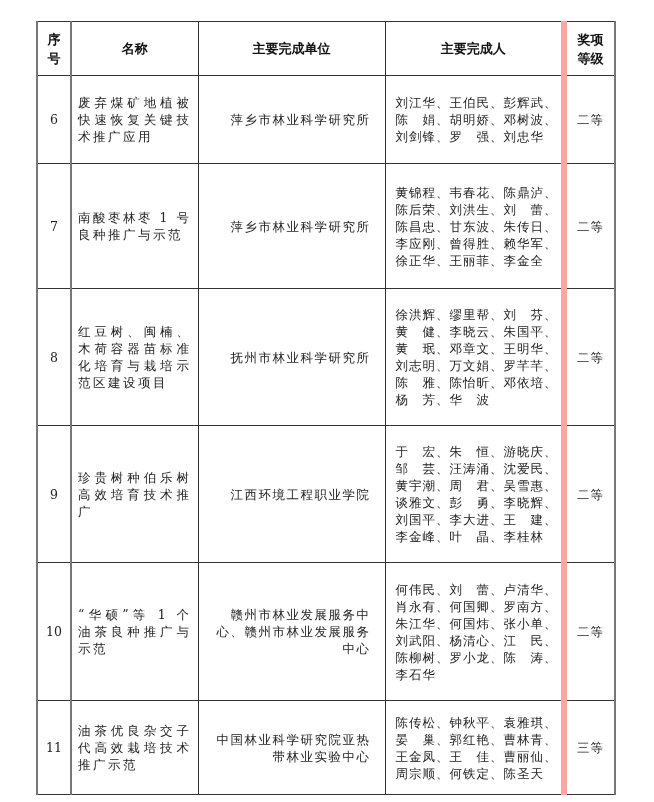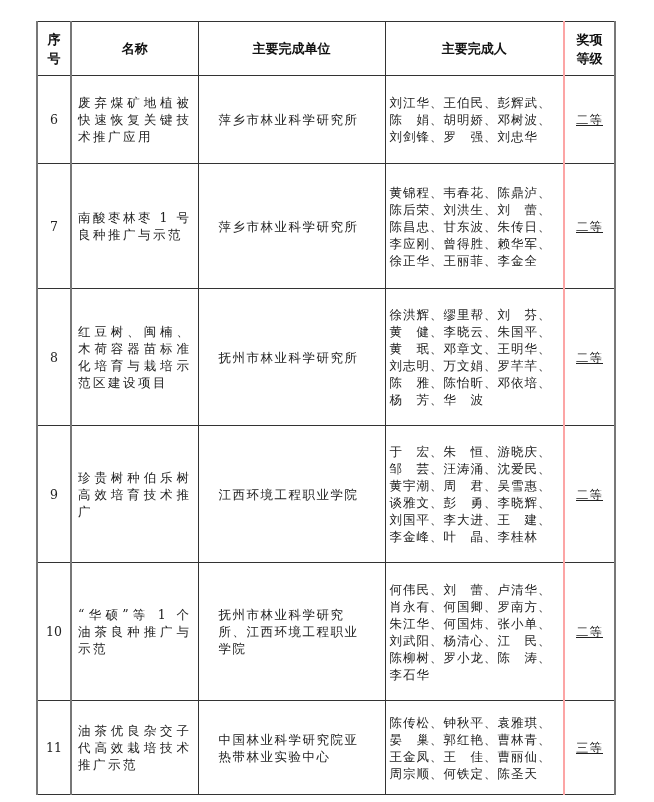--- a/index.html
+++ b/index.html
@@ -2,30 +2,30 @@
 <html><head>
   <meta charset="utf-8">
   <style>
     html, body { margin: 0; padding: 0; background: #ffffff; }
     body { width: 654px; height: 802px; position: relative; overflow: hidden;
            font-family: "DejaVu Serif", "Liberation Serif", serif; color: #222; }
     .tbl { position: absolute; left: 36px; top: 21px; width: 578px;
            border-collapse: collapse; table-layout: fixed; }
     .tbl td, .tbl th { border: 1.5px solid #333; padding: 0; vertical-align: middle; }
     .tbl .c-seq { border-left: 2px solid #777; border-right: 2px solid #777; }
-    .tbl .c-grade { border-left: 2px solid #fca5a5; border-right: 2px solid #777; }
+    .tbl .c-grade { border-left: 6px solid #fca5a5; border-right: 2px solid #777; }
     .tbl th { font-family: "DejaVu Sans", "Liberation Sans", sans-serif; font-weight: bold;
               font-size: 13px; text-align: center; height: 53px; line-height: 19px; color: #111; }
     .tbl td { font-size: 12.5px; line-height: 17px; }
     .seq { text-align: center; font-size: 12.5px; }
     .name { padding: 0 6px !important; letter-spacing: 2.5px; text-align: justify; }
-    .unit { padding: 0 20px !important; letter-spacing: 1.5px; }
-    .people { padding: 0 4px !important; letter-spacing: 1px; }
+    .unit { padding: 0 14px !important; letter-spacing: 1.5px; text-align: right; }
+    .people { padding: 0 10px !important; letter-spacing: 1px; }
     .people .line { white-space: nowrap; }
-    .grade { text-align: center; letter-spacing: 1px; text-decoration: underline; }
+    .grade { text-align: center; letter-spacing: 1px; }
     .col-seq { width: 34px; } .col-name { width: 127px; } .col-unit { width: 187px; }
     .col-people { width: 179px; } .col-grade { width: 51px; }
   </style>
 </head>
 <body>
 
 <table class="tbl">
   <colgroup>
     <col class="col-seq">
       <col class="col-name">
@@ -102,21 +102,21 @@
         <div class="line">谈雅文、彭　勇、李晓辉、</div>
         <div class="line">刘国平、李大进、王　建、</div>
         <div class="line">李金峰、叶　晶、李桂林</div>
       </td>
       <td class="grade c-grade">二等</td>
     </tr>
 
     <tr style="height:138px">
       <td class="seq c-seq">10</td>
       <td class="name">“华硕”等 1 个油茶良种推广与示范</td>
-      <td class="unit">抚州市林业科学研究所、江西环境工程职业学院</td>
+      <td class="unit">赣州市林业发展服务中心、赣州市林业发展服务中心</td>
       <td class="people">
         <div class="line">何伟民、刘　蕾、卢清华、</div>
         <div class="line">肖永有、何国卿、罗南方、</div>
         <div class="line">朱江华、何国炜、张小单、</div>
         <div class="line">刘武阳、杨清心、江　民、</div>
         <div class="line">陈柳树、罗小龙、陈　涛、</div>
         <div class="line">李石华</div>
       </td>
       <td class="grade c-grade">二等</td>
     </tr>

